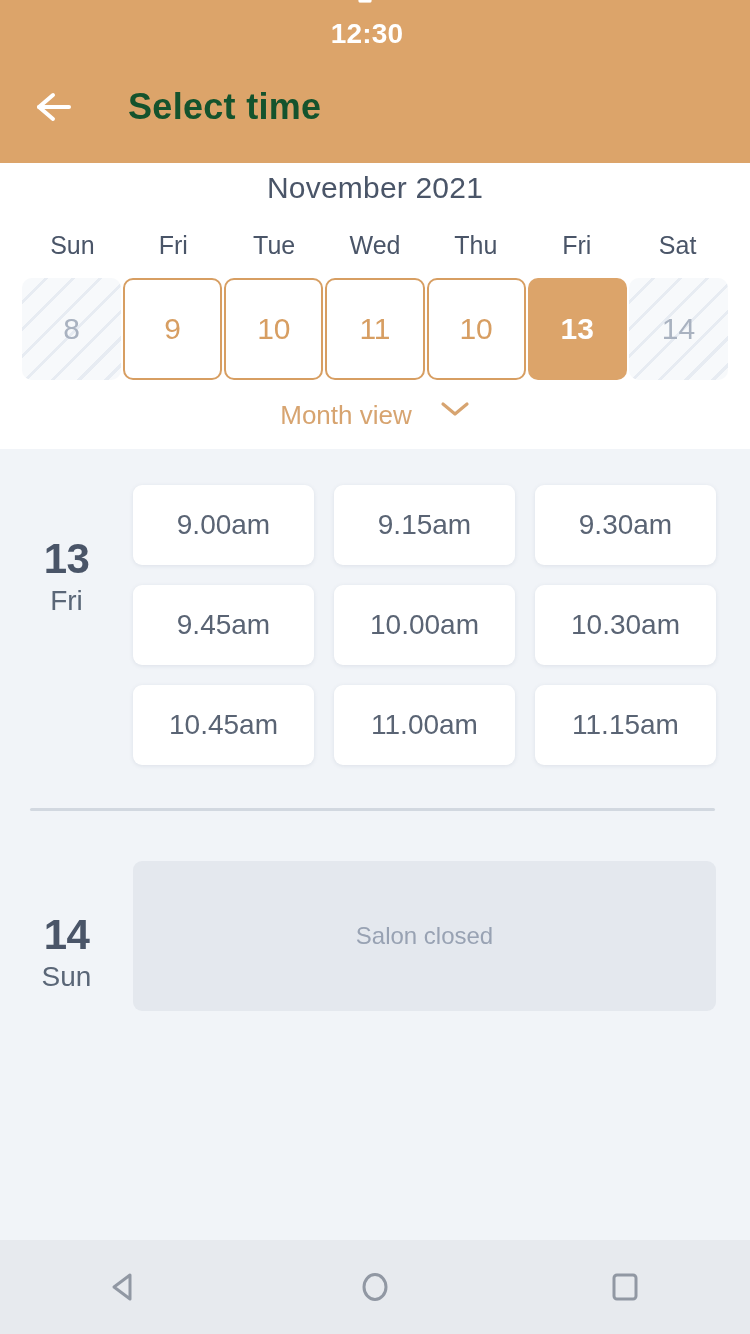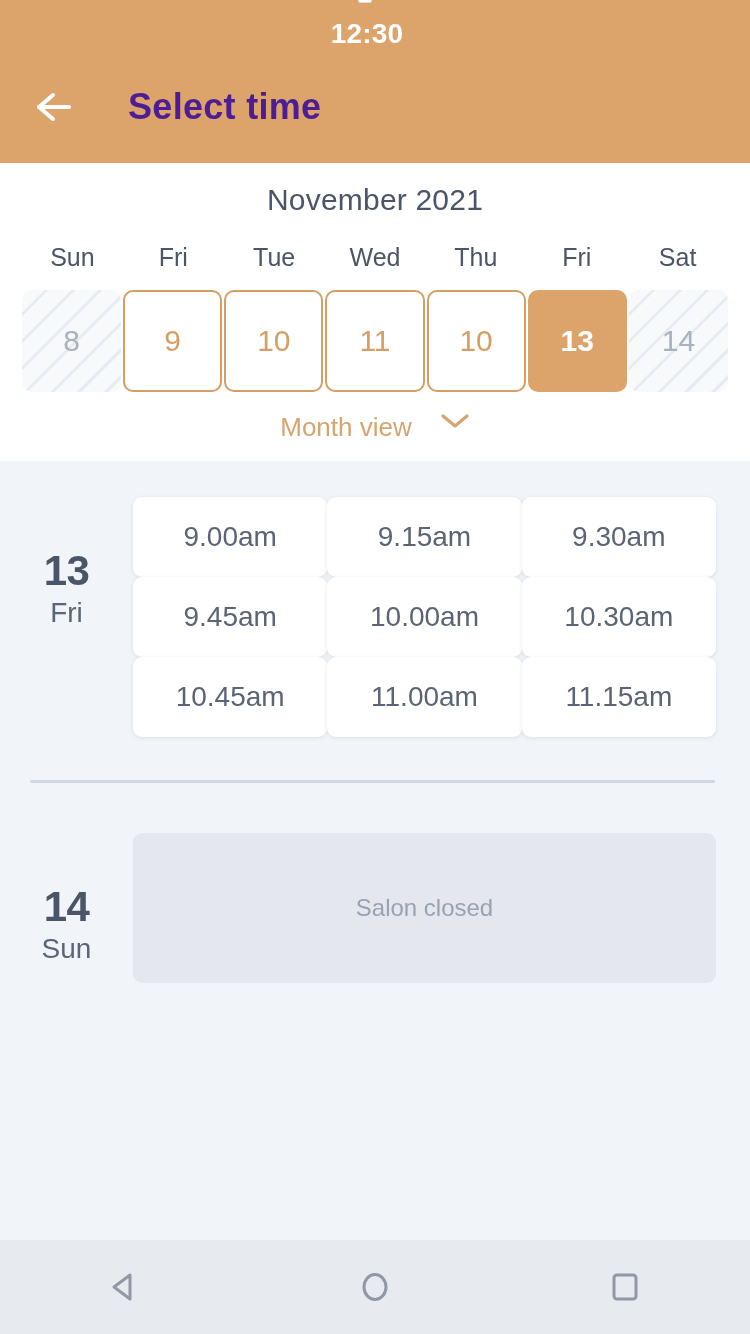--- a/index.html
+++ b/index.html
@@ -46,31 +46,31 @@
   }
   #back-arrow {
     width: 52px;
     height: 52px;
     display: flex;
     align-items: center;
     justify-content: center;
     cursor: pointer;
   }
   #app-title {
-    color: #4c1d95;
+    color: #14532d;
     font-size: 36px;
     font-weight: bold;
     margin-left: 46px;
     letter-spacing: 0.3px;
   }
 
   
   #calendar-card {
     background: #FFFFFF;
-    padding-top: 20px;
+    padding-top: 8px;
     padding-bottom: 18px;
   }
   #month-label {
     text-align: center;
     font-size: 30px;
     color: #4A5568;
     font-weight: 500;
     letter-spacing: 0.2px;
     margin-bottom: 26px;
   }
@@ -160,20 +160,21 @@
   .day-label .dname {
     font-size: 28px;
     color: #5A6677;
     font-weight: 400;
     margin-top: 4px;
   }
   .slot-grid {
     flex: 1;
     display: grid;
     grid-template-columns: repeat(3, 1fr);
+    gap: 20px;
     padding-right: 4px;
   }
   .slot {
     background: #FFFFFF;
     border-radius: 9px;
     height: 80px;
     display: flex;
     align-items: center;
     justify-content: center;
     font-size: 28px;

